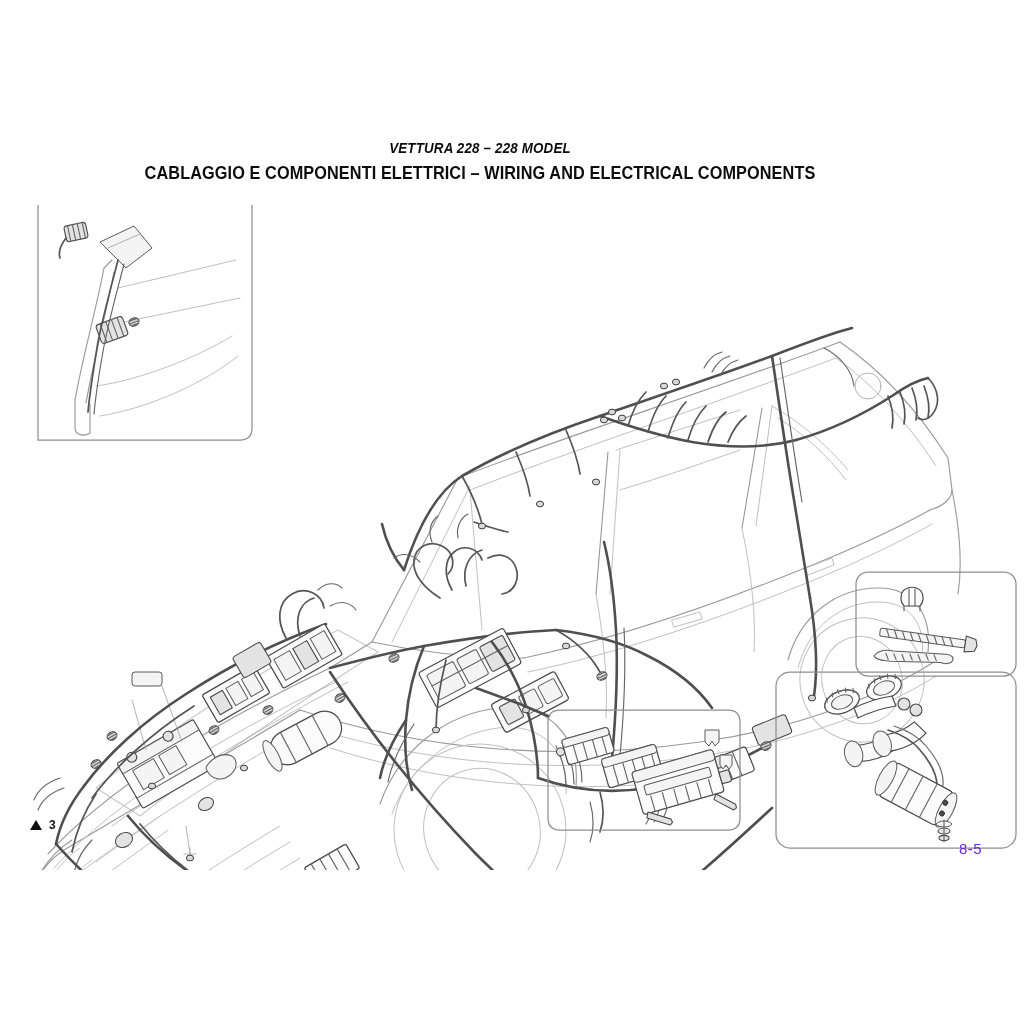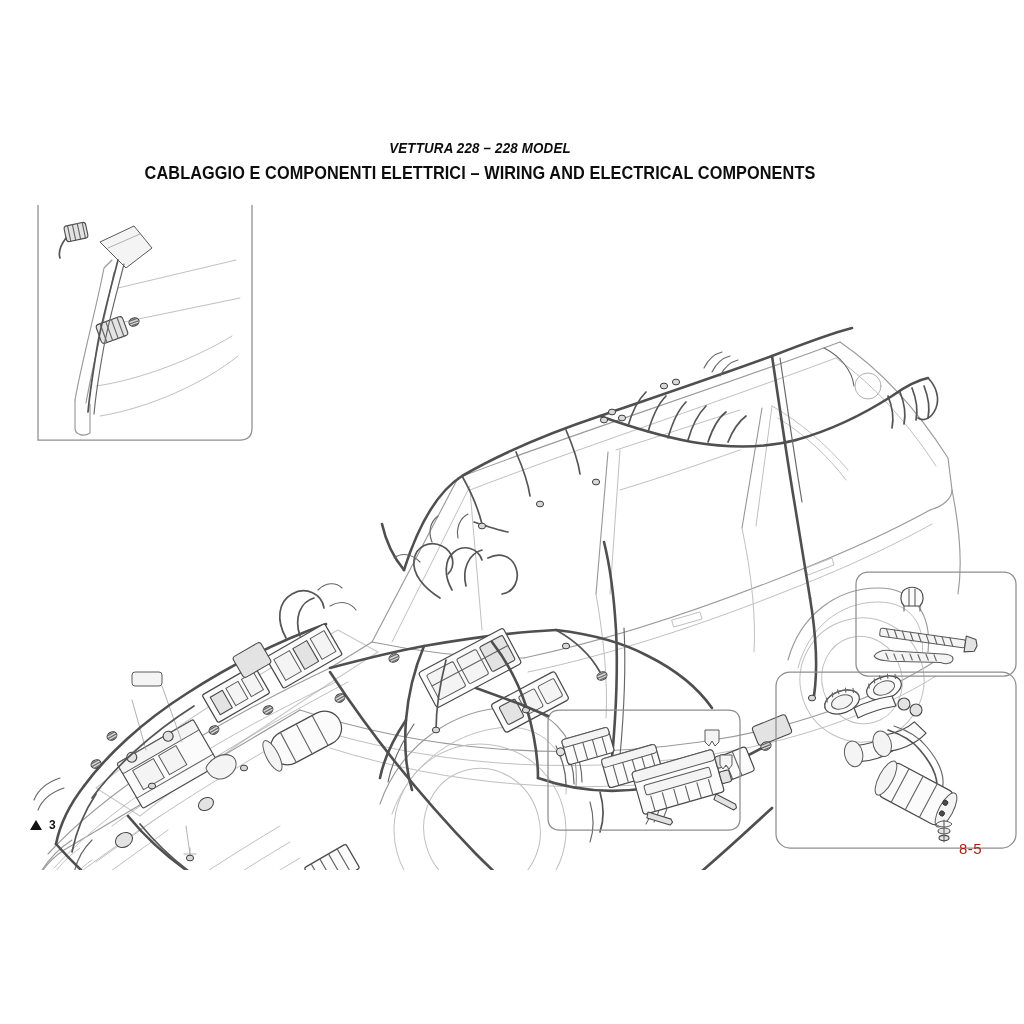--- a/index.html
+++ b/index.html
@@ -71,21 +71,21 @@
     font-size: 12px;
     font-weight: bold;
     color: #111;
     line-height: 10px;
   }
   .footer-right {
     position: absolute;
     right: 42px;
     top: 840px;
     font-size: 15px;
-    color: #b91c1c;
+    color: #6d28d9;
     letter-spacing: 0.4px;
   }
 
   
   .figure {
     position: absolute;
     left: 0;
     top: 190px;
     width: 1024px;
     height: 680px;

